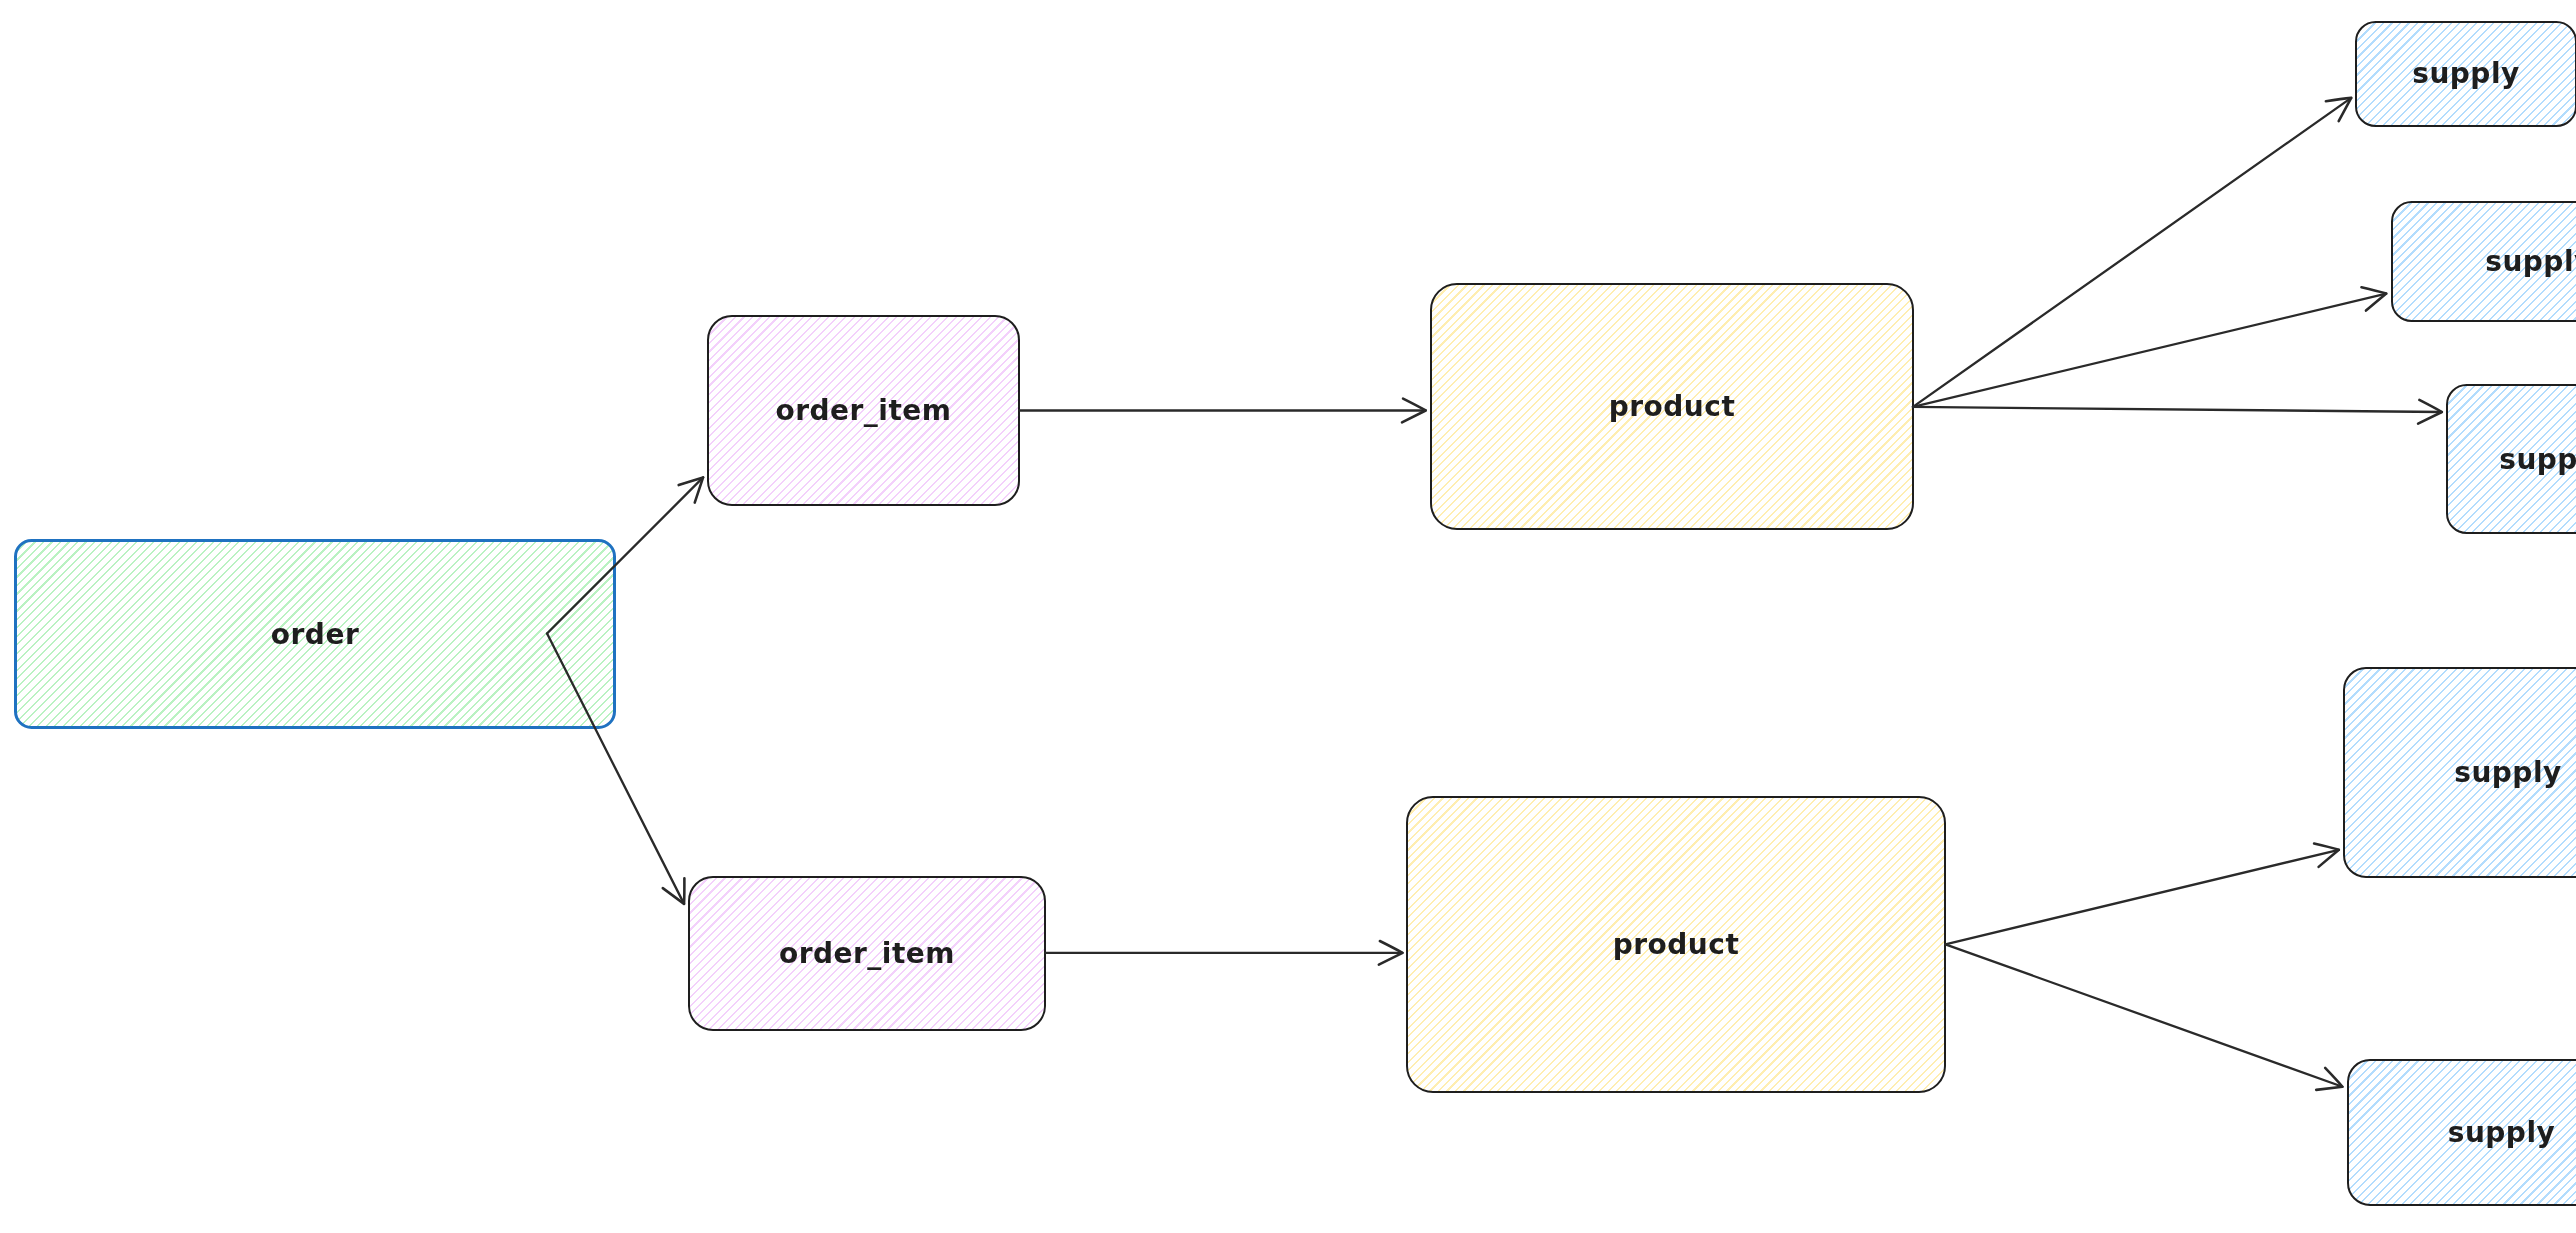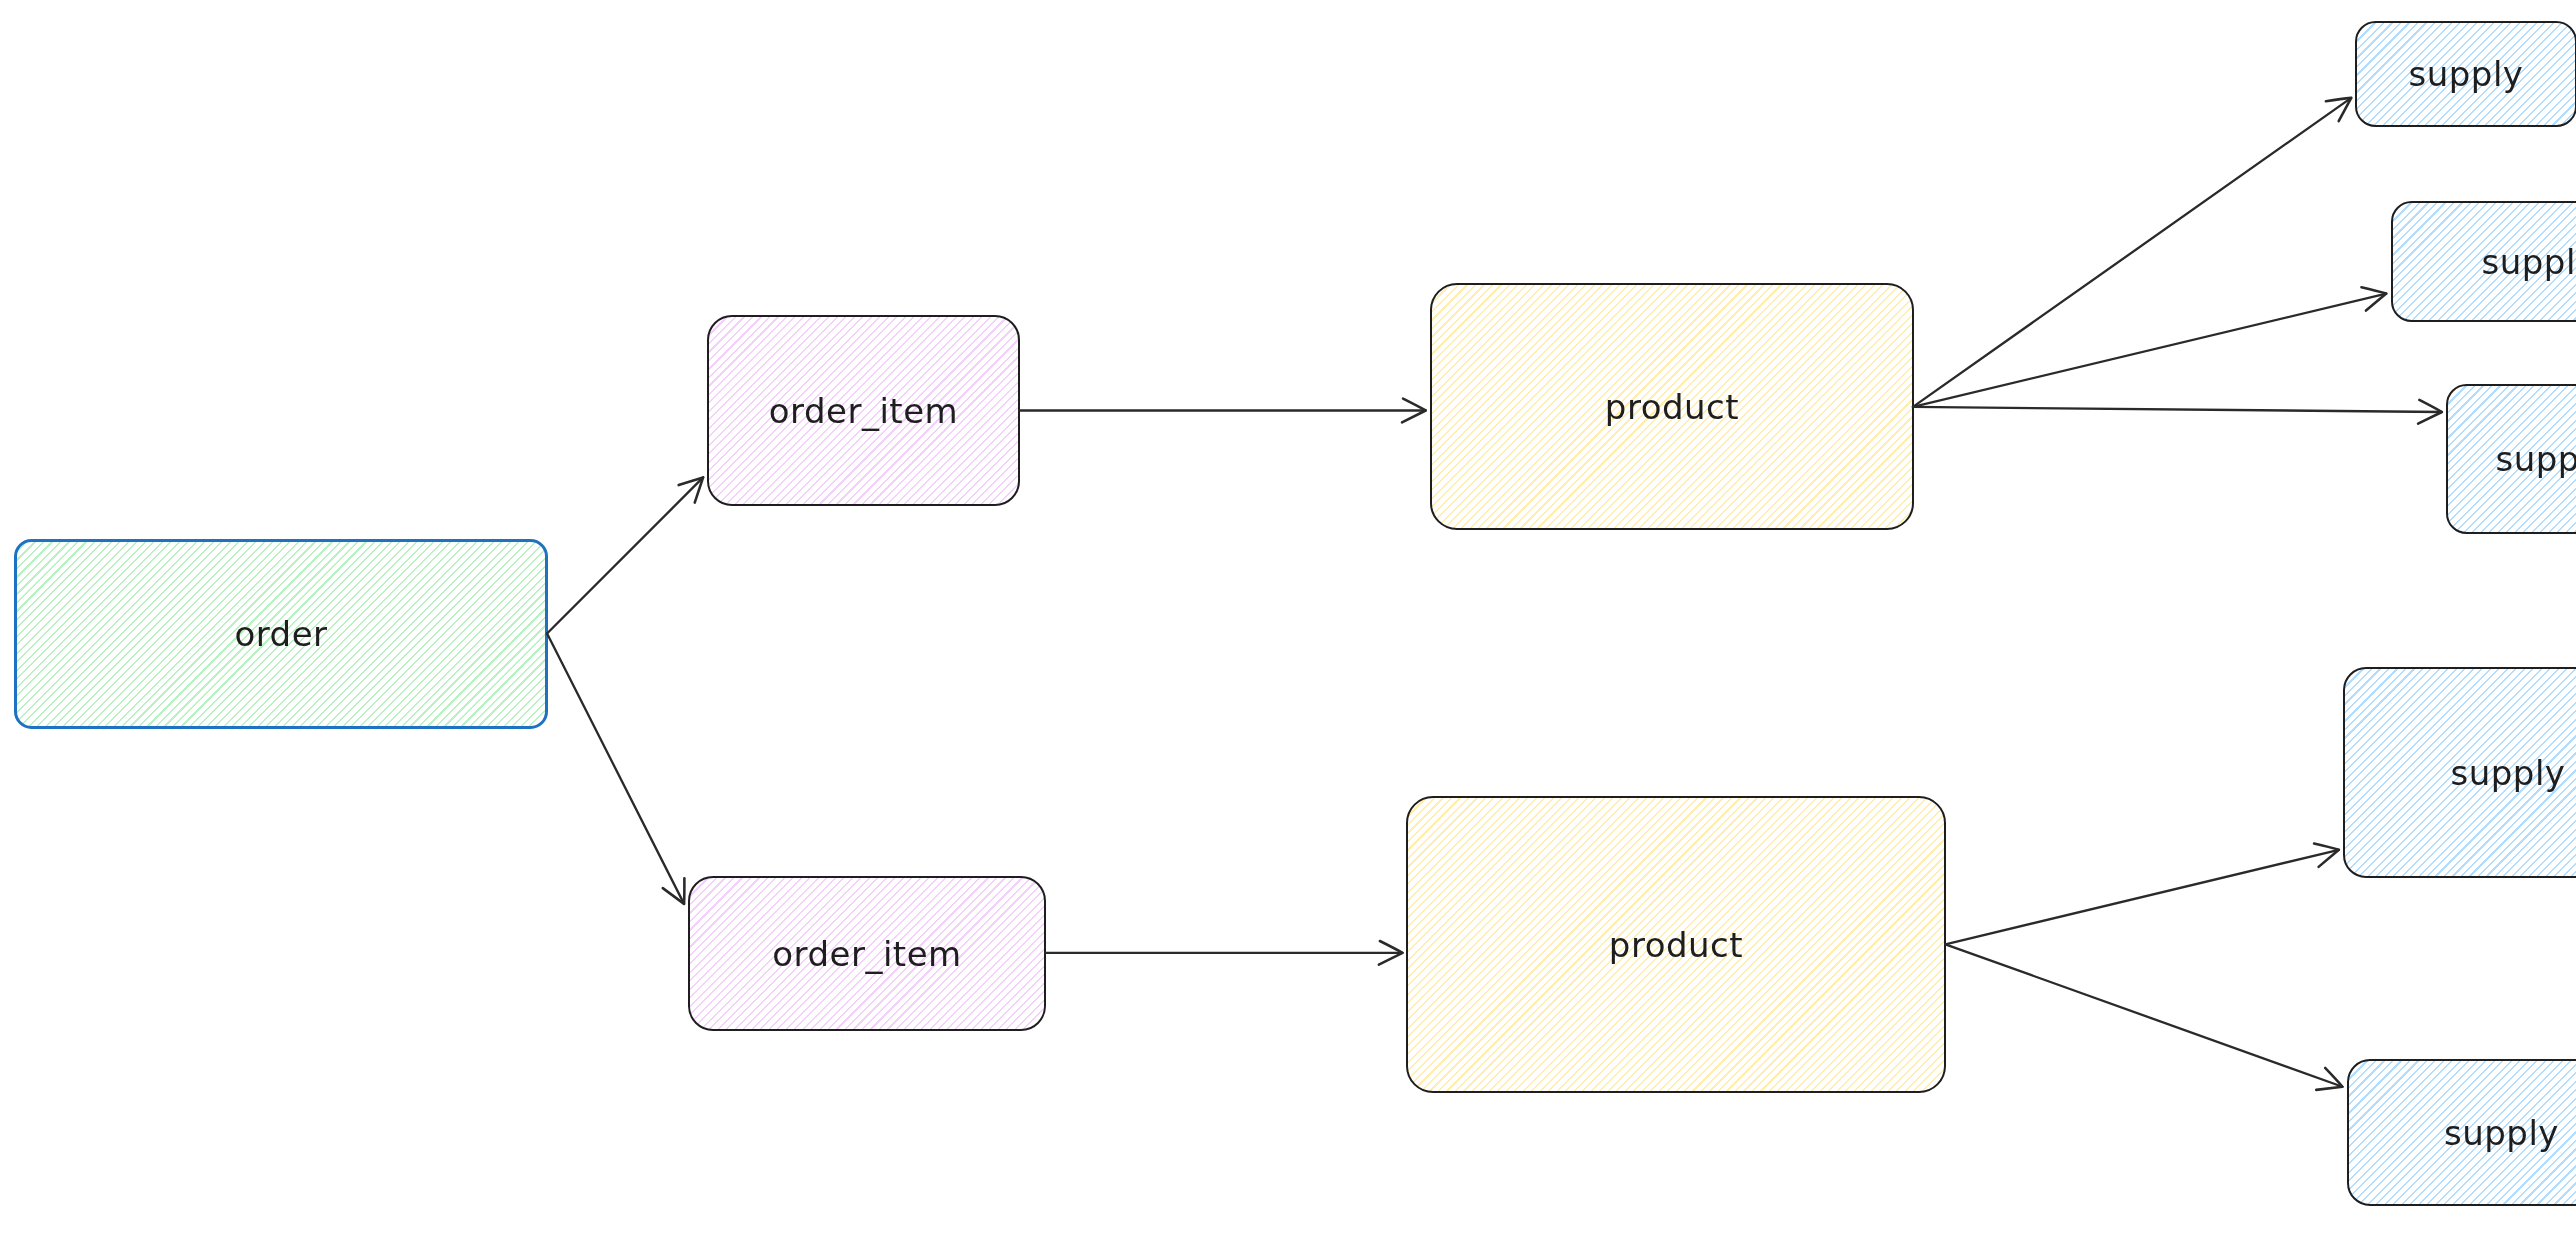--- a/index.html
+++ b/index.html
@@ -26,28 +26,28 @@
     background-image: repeating-linear-gradient(
       135deg,
       var(--hatch, #cccccc) 0px,
       var(--hatch, #cccccc) 1.5px,
       transparent 1.5px,
       transparent 6px
     );
   }
   .node .label {
     color: var(--text, #1e1e1e);
-    font-size: 34px;
-    font-weight: normal;
+    font-size: 28px;
+    font-weight: bold;
     letter-spacing: 0.5px;
     white-space: nowrap;
     user-select: none;
   }
   
-  .n-order  { left:   14px; top: 539px; width: 534px; height: 190px; border-radius: 17.5px; border-width: 3.1px; }
+  .n-order  { left:   14px; top: 539px; width: 602px; height: 190px; border-radius: 17.5px; border-width: 3.1px; }
   .n-oi1    { left: 707px; top:  315px; width:  313px; height: 191px; border-radius: 25px; }
   .n-oi2    { left: 688px; top: 876px; width:  358px; height: 155px; border-radius: 25px; }
   .n-p1     { left: 1430px; top:  283px; width:  484px; height: 247px; border-radius: 27px; }
   .n-p2     { left: 1406px; top: 796px; width: 540px; height: 297px; border-radius: 27px; }
   .n-s1     { left: 2355px; top:   20.6px; width:  222px; height: 106px; border-radius: 20.6px; }
   .n-s2     { left: 2391px; top:  201px; width:  296px; height: 121px; border-radius: 20.6px; }
   .n-s3     { left: 2446px; top:  384px; width:  214px; height: 150px; border-radius: 20.6px; }
   .n-s4     { left: 2343px; top: 667px; width:  330px; height: 211px; border-radius: 23px; }
   .n-s5     { left: 2347px; top: 1059px; width:  309px; height: 147px; border-radius: 23px; }
 

